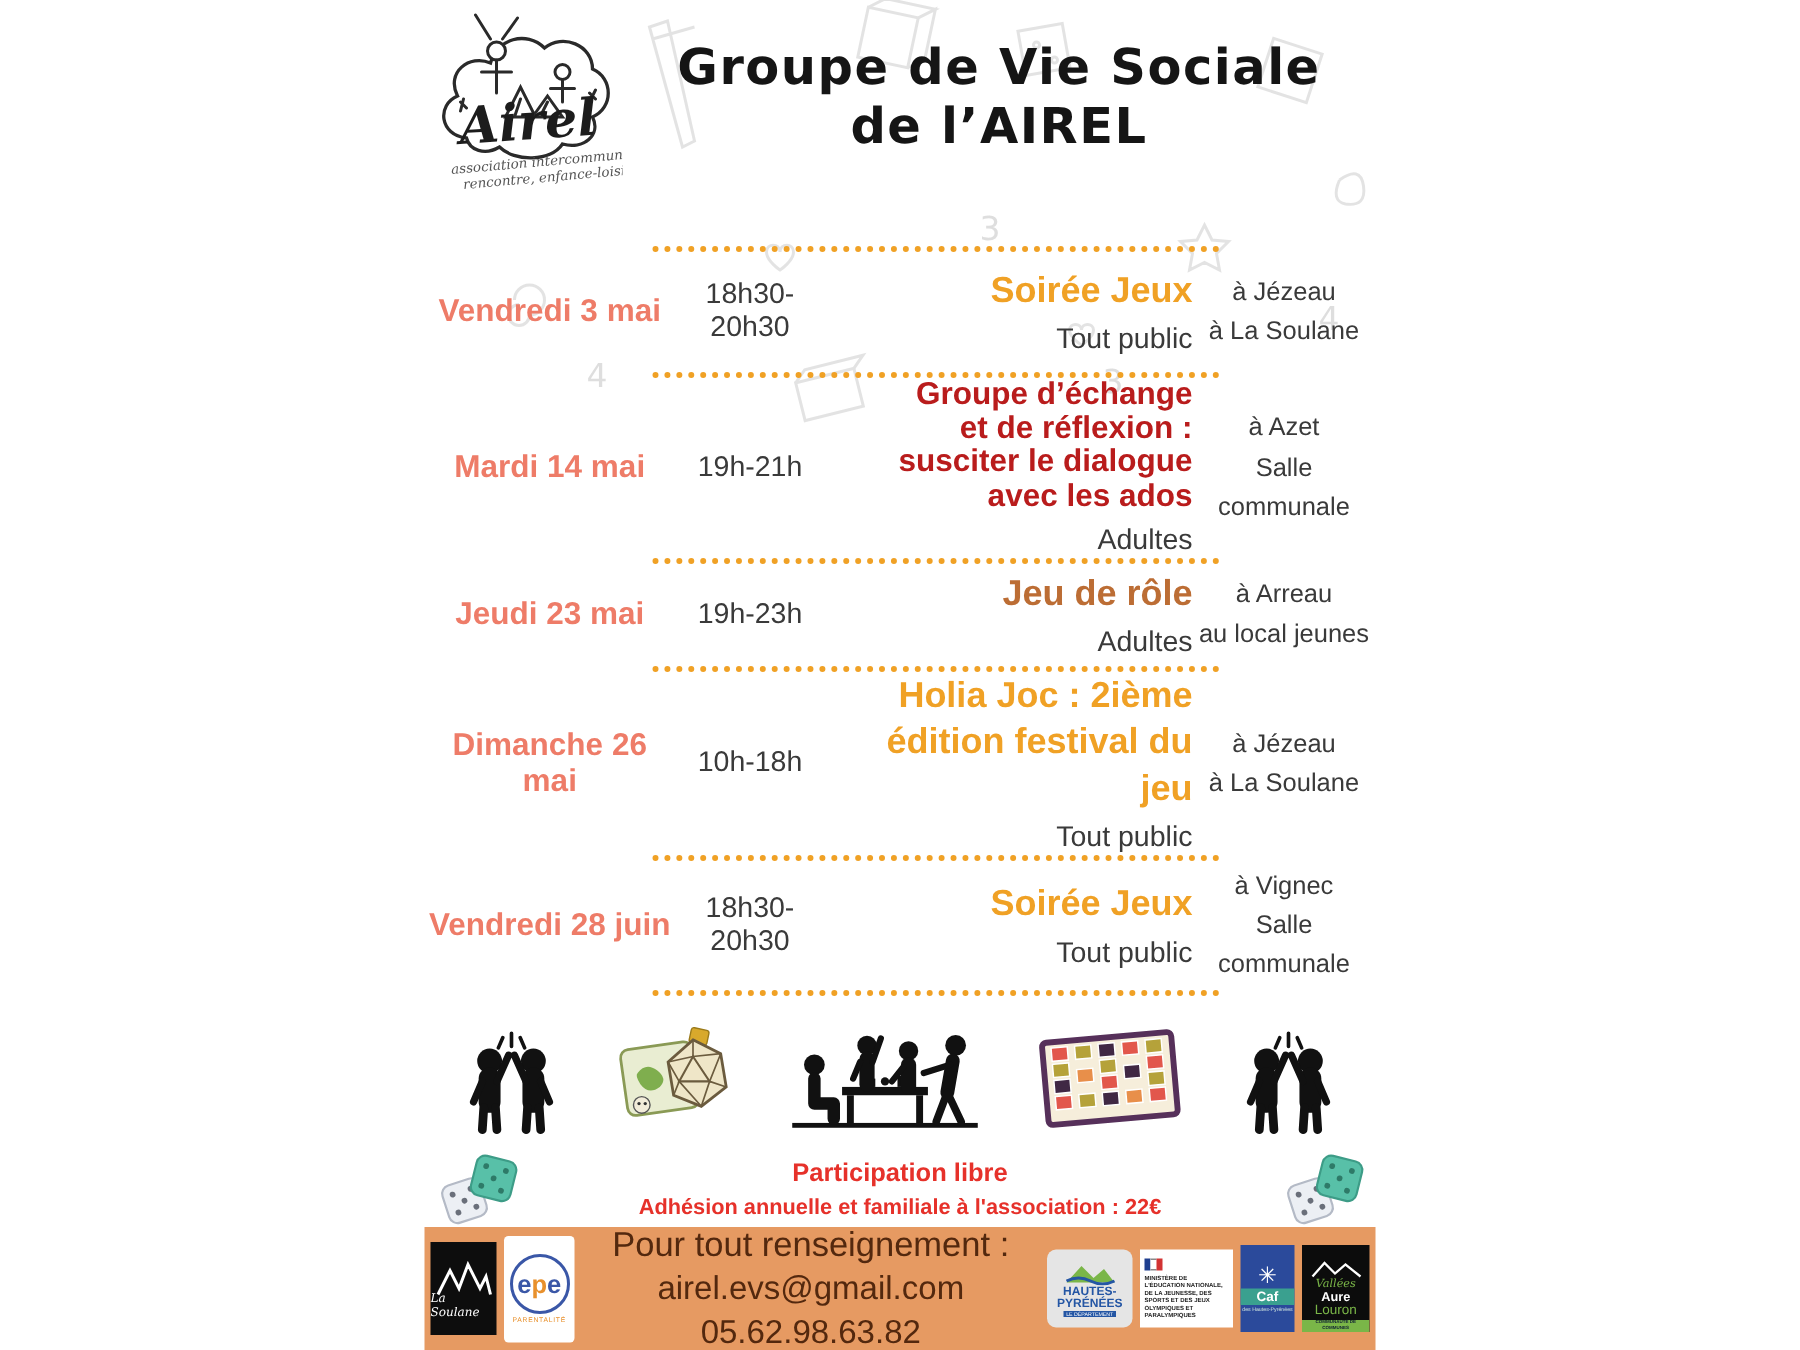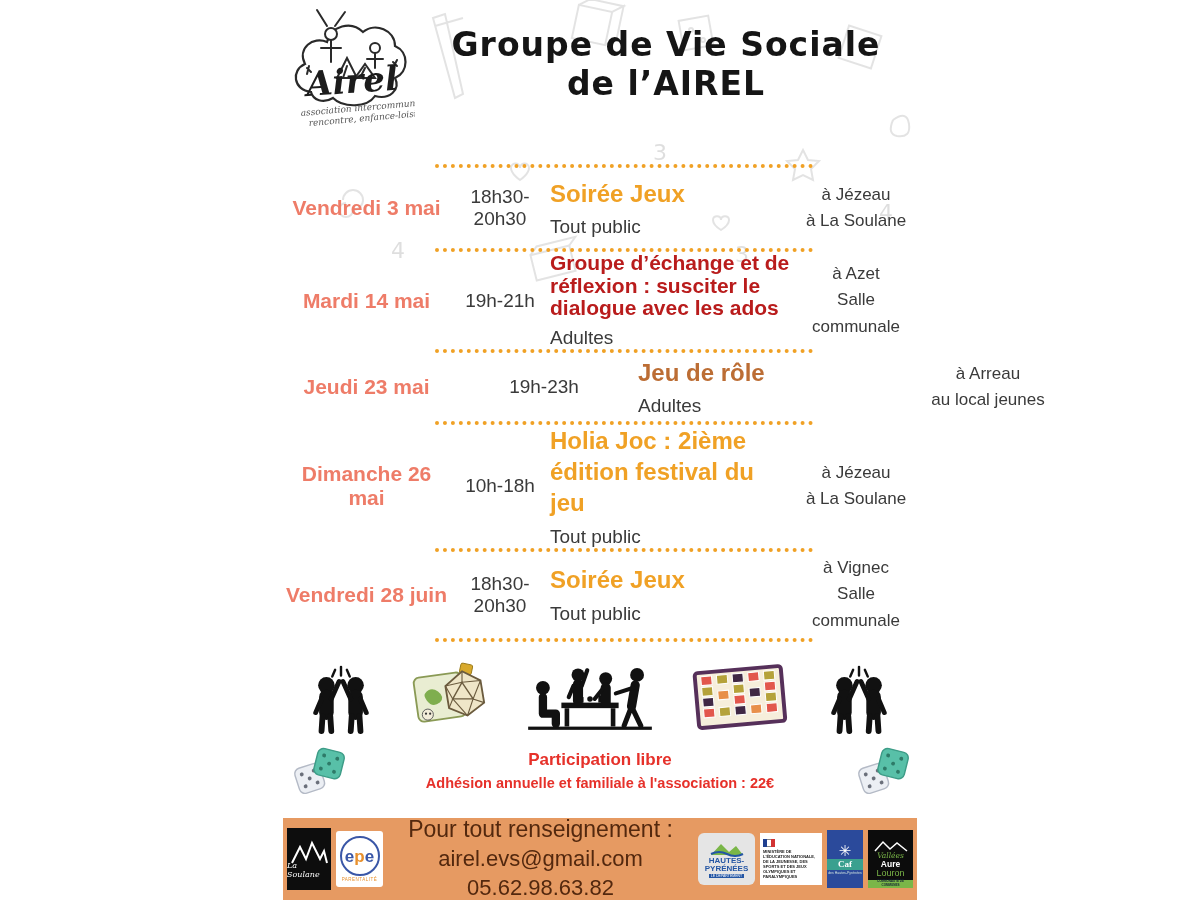--- a/index.html
+++ b/index.html
@@ -15,24 +15,24 @@
   .header-row { display:flex; padding-top:4px; }
   .logo-box { width:132px; height:128px; flex:0 0 132px; }
   .titles { flex:1; padding-top:22px; text-align:center; }
   .main-title { font-family:"DejaVu Sans", sans-serif; font-weight:bold; font-size:33px; line-height:1.18; color:#151515; letter-spacing:1px; }
   .subtitle { font-family:"DejaVu Sans", sans-serif; font-weight:bold; font-size:26px; color:#151515; text-align:center; margin-top:16px; margin-left:56px; letter-spacing:0.5px; }
 
   
   .events { margin-top:32px; }
   .dotted { border-top:4px dotted #f0a125; width:378px; margin-left:152px; height:0; }
   .event { display:grid; grid-template-columns:167px 100px 245px 122px; align-items:center; }
-  .r1 { min-height:80px; } .r2 { min-height:92px; } .r3 { min-height:68px;gap:44px; } .r4 { min-height:96px; } .r5 { min-height:86px; }
+  .r1 { min-height:80px; } .r2 { min-height:92px; } .r3 { min-height:68px; } .r4 { min-height:96px; } .r5 { min-height:86px; }
   .e-date { text-align:center; color:#ee7c68; font-weight:bold; font-size:21px; }
   .e-time { text-align:center; color:#3a3a3a; font-size:19px; }
-  .e-main { text-align:left; }
+  .e-main { text-align:right;margin-left:40px; }
   .e-title { font-weight:bold; font-size:24px; line-height:1.3; }
   .e-title[data-color="amber"] { color:#f0a125; }
   .e-title[data-color="brown"] { color:#bc6d34; }
   .e-title[data-color="blue"]  { color:#b91c1c; font-size:21px; line-height:1.08; }
   .e-aud { color:#3a3a3a; font-size:19px; margin-top:7px; }
   .e-loc { text-align:center; color:#3a3a3a; font-size:17px; line-height:1.55; }
 
   
   .icons-row { margin-top:20px; height:72px; display:flex; align-items:center; justify-content:space-between; padding:0 16px; }
 
@@ -41,41 +41,41 @@
   .fee1 { color:#e6312a; font-weight:bold; font-size:17px; }
   .fee2 { color:#e6312a; font-weight:bold; font-size:14.5px; margin-top:5px; }
   .dice-left  { position:absolute; left:6px;  top:-6px; }
   .dice-right { position:absolute; right:6px; top:-6px; }
 
   
   .footer { position:absolute; left:0; bottom:0; width:634px; height:82px; background:#e69a62; display:flex; align-items:center; padding:0 4px; gap:5px; z-index:2; }
   .lg { flex:0 0 auto; display:flex; flex-direction:column; align-items:center; justify-content:center; overflow:hidden; }
   .lg-soulane { width:44px; height:62px; background:#0d0d0d; color:#fff; position:relative; }
   .lg-soulane .script { font-family:"DejaVu Serif", serif; font-style:italic; font-size:8px; margin-top:-4px; }
-  .lg-epe { width:47px; height:56px; background:#fff; border-radius:3px; }
+  .lg-epe { width:47px; height:71px; background:#fff; border-radius:3px; }
   .epe-circle { width:40px; height:40px; border:2px solid #3a57a7; border-radius:50%; display:flex; align-items:center; justify-content:center; }
   .epe-word { font-size:17px; font-weight:bold; line-height:1; }
   .epe-blue { color:#3a57a7; } .epe-orange { color:#e8902c; }
   .epe-sub { color:#e8902c; font-size:4.5px; letter-spacing:0.5px; margin-top:1px; }
   .contact { flex:1; text-align:center; color:#53280e; line-height:1.3; }
   .contact .c1 { font-size:23px; }
   .contact .c2 { font-size:22px; }
   .contact .c3 { font-size:22px; }
   .lg-hp { width:57px; height:52px; background:#e5e5e5; border-radius:6px; }
   .hp-t1 { color:#2456a4; font-weight:bold; font-size:8px; line-height:1; }
   .hp-t2 { color:#2456a4; font-weight:bold; font-size:8px; line-height:1; }
   .hp-sub { color:#fff; background:#2456a4; font-size:3.5px; padding:0 2px; margin-top:1px; }
   .lg-min { width:62px; height:52px; background:#fff; align-items:flex-start; padding:3px; }
   .flag { display:flex; height:8px; margin-bottom:2px; }
   .flag span { width:4px; height:8px; display:block; }
   .f-b { background:#1f3f8f; } .f-w { background:#fff; border-top:1px solid #888; border-bottom:1px solid #888; } .f-r { background:#d23333; }
   .min-text { font-size:4px; color:#222; line-height:1.25; text-align:left; font-weight:bold; }
   .lg-caf { width:36px; height:58px; background:#2b4a9b; }
   .caf-emblem { color:#fff; font-size:15px; line-height:1.1; }
-  .caf-band { width:100%; background:#3aa08f; color:#fff; font-weight:bold; font-size:9px; text-align:center; line-height:1.2;font-family:Liberation Serif, serif; }
+  .caf-band { width:100%; background:#3aa08f; color:#fff; font-weight:bold; font-size:9px; text-align:center; line-height:1.2; }
   .caf-sub { color:#cfe3df; font-size:3.5px; margin-top:1px; }
   .lg-val { width:45px; height:58px; background:#0c0c0c; position:relative; }
   .val-1 { color:#7ab648; font-family:"DejaVu Serif", serif; font-style:italic; font-size:7.5px; line-height:1.05; }
   .val-2 { color:#ffffff; font-weight:bold; font-size:8.5px; line-height:1.05; }
   .val-3 { color:#7ab648; font-weight:normal; font-size:9px; line-height:1.05; }
   .val-band { position:absolute; bottom:0; left:0; width:100%; background:#7ab648; color:#123; font-size:3px; text-align:center; font-weight:bold; line-height:1.3; }
 </style>
 </head>
 <body>
 

